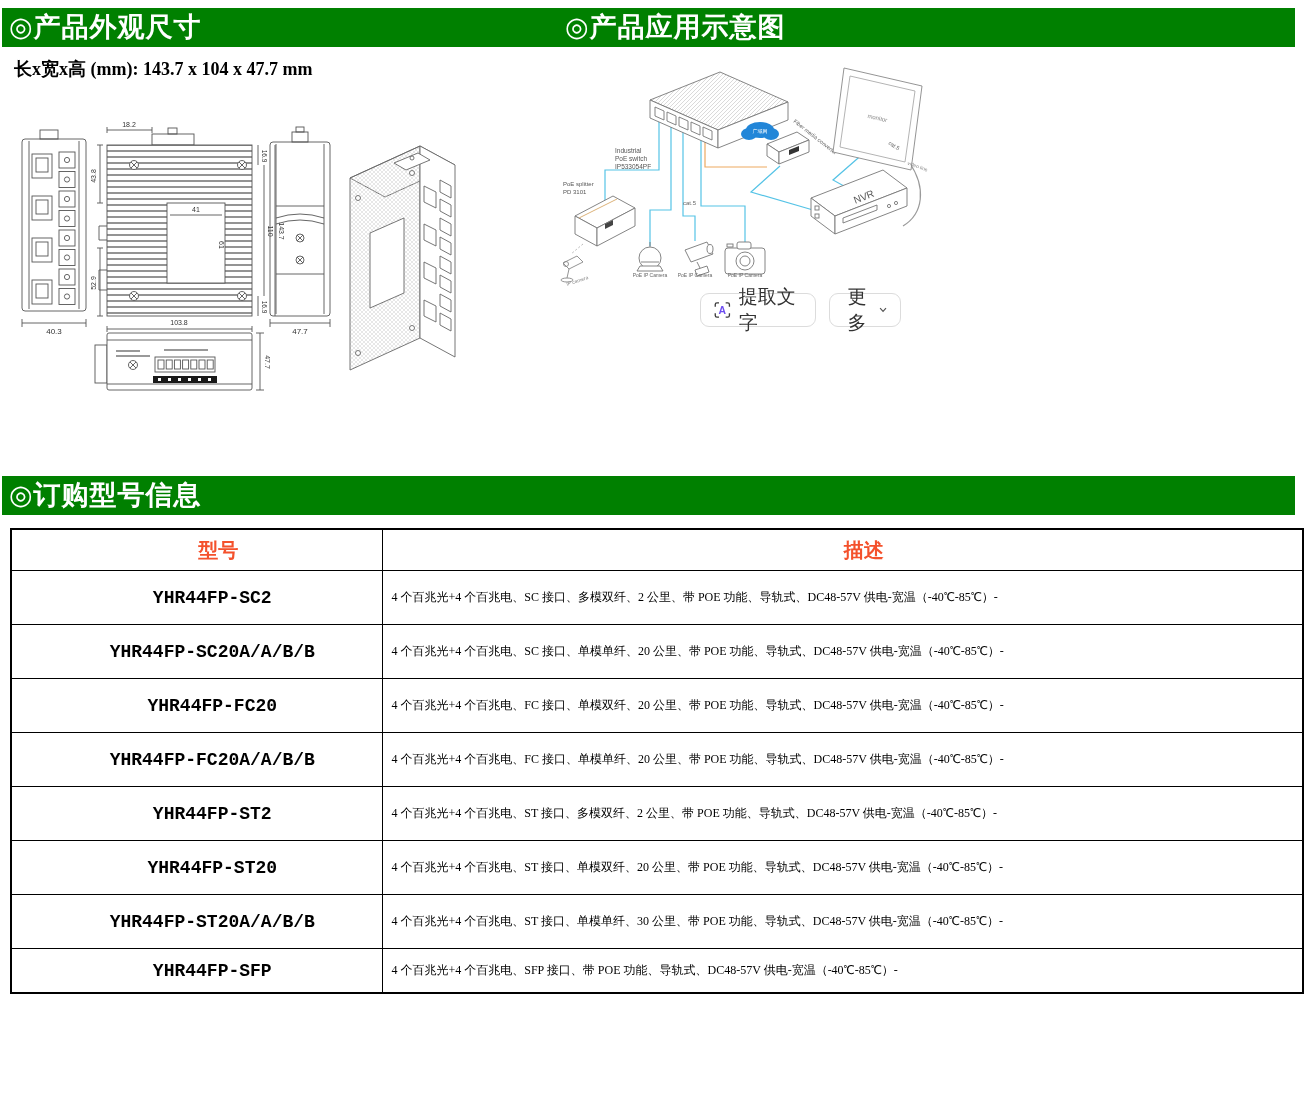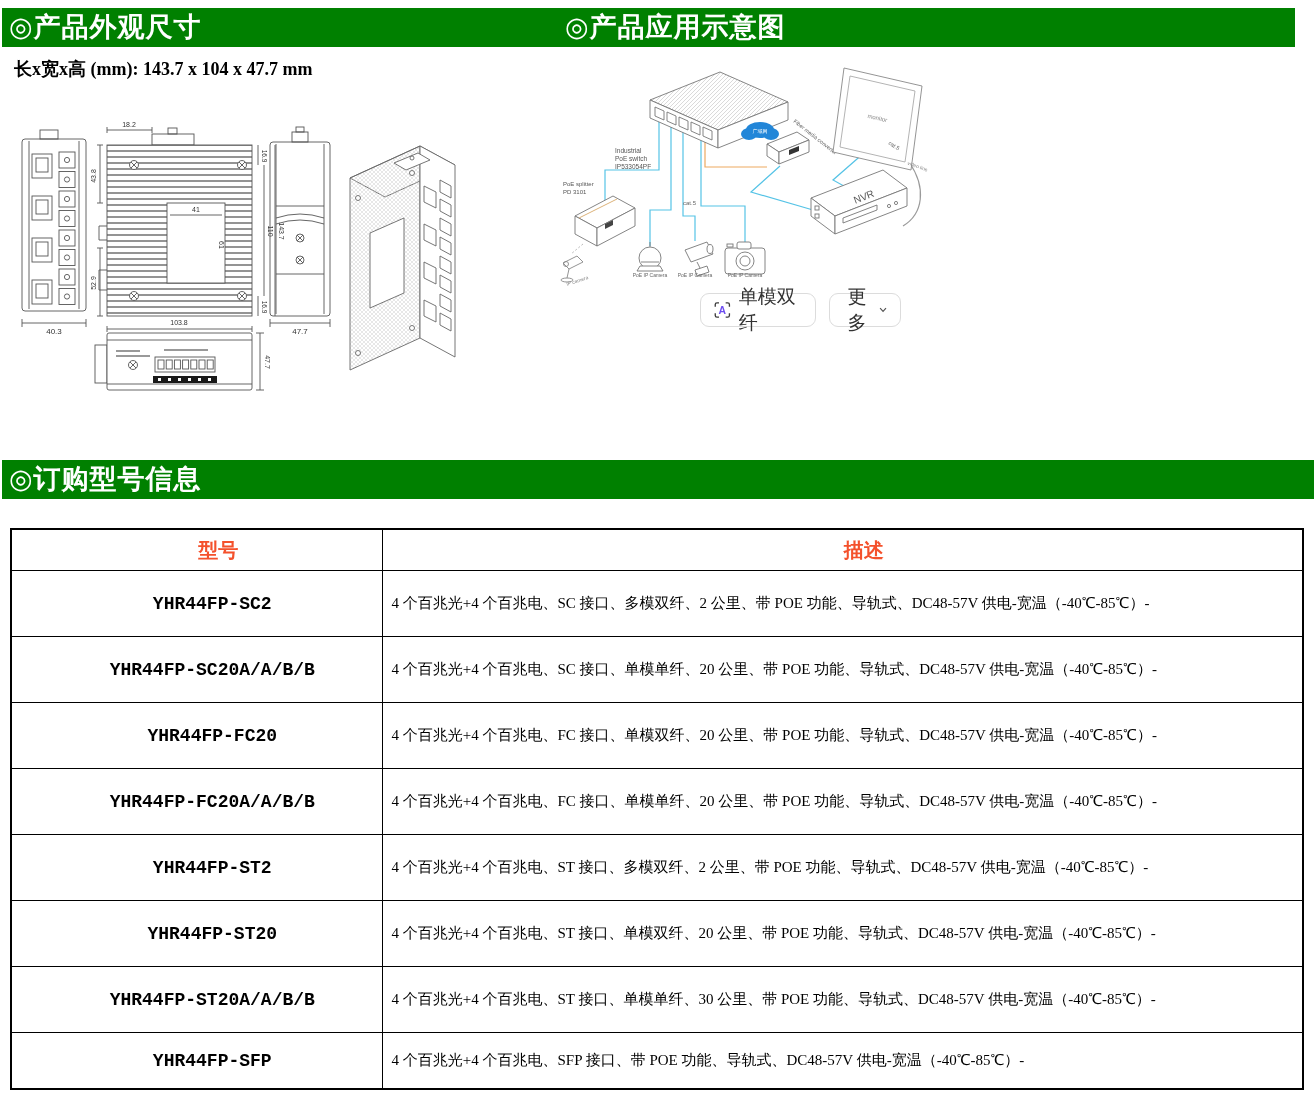--- a/index.html
+++ b/index.html
@@ -15,21 +15,21 @@
        padding:0 13px;border:1px solid #dcdcdc;border-radius:9px;background:#fff;
        font-size:19px;color:#333;font-family:"Liberation Sans",sans-serif;cursor:pointer;box-sizing:border-box;}
   .order-table{position:absolute;left:10px;top:528px;width:1294px;border-collapse:collapse;
        border:2px solid #000;table-layout:fixed;}
   .order-table th,.order-table td{border:1px solid #000;overflow:hidden;}
   .order-table th{height:38px;font-size:20px;font-weight:bold;color:#f4512c;
        font-family:"Liberation Sans",sans-serif;padding-left:44px;}
   .order-table col.c1{width:371px;}
   td.model{text-align:center;font-family:"Liberation Mono","DejaVu Sans Mono",monospace;
        font-weight:bold;font-size:18px;color:#000;padding-left:32px;}
-  td.desc{padding:7px 9px;font-size:15px;line-height:25px;color:#000;
+  td.desc{padding:1px 9px;font-size:12px;line-height:25px;color:#000;
        font-family:"Liberation Serif",serif;}
   tr.r2 td{height:51px;}
   tr.r1 td{height:41px;}
 </style>
 </head>
 <body>
 
 <div id="page">
 
   <div class="greenbar" style="top:8px;">
@@ -332,30 +332,30 @@
       <text x="140" y="219">PoE IP Camera</text>
       <text x="190" y="219">PoE IP Camera</text>
     </g>
   </svg>
 
   <div class="btn" style="left:700px;width:116px;">
     <svg width="20" height="20" viewBox="0 0 20 20">
       <path d="M1.5,6 V3.5 Q1.5,1.5 3.5,1.5 H6 M14,1.5 h2.5 Q18.5,1.5 18.5,3.5 V6 M18.5,14 v2.5 Q18.5,18.5 16.5,18.5 H14 M6,18.5 H3.5 Q1.5,18.5 1.5,16.5 V14" fill="none" stroke="#3c3c3c" stroke-width="1.6"></path>
       <text x="10" y="14.5" text-anchor="middle" font-size="12.5" font-weight="bold" fill="#6d4df0">A</text>
     </svg>
-    <span>单模双纤</span>
+    <span>提取文字</span>
   </div>
   <div class="btn" style="left:829px;width:72px;text-align:center;">
     <span>更多</span>
     <svg width="11" height="8" viewBox="0 0 11 8">
       <polyline points="1.5,1.5 5.5,6 9.5,1.5" fill="none" stroke="#555" stroke-width="1.6"></polyline>
     </svg>
   </div>
 
-  <div class="greenbar" style="top:460px;padding-left:20px;">
+  <div class="greenbar" style="top:476px;">
     <span class="gtitle" style="left:7px;">◎订购型号信息</span>
   </div>
 
   <table class="order-table">
     <colgroup>
         <col class="c1">
         <col>
       </colgroup>
     <tbody>
         <tr>

